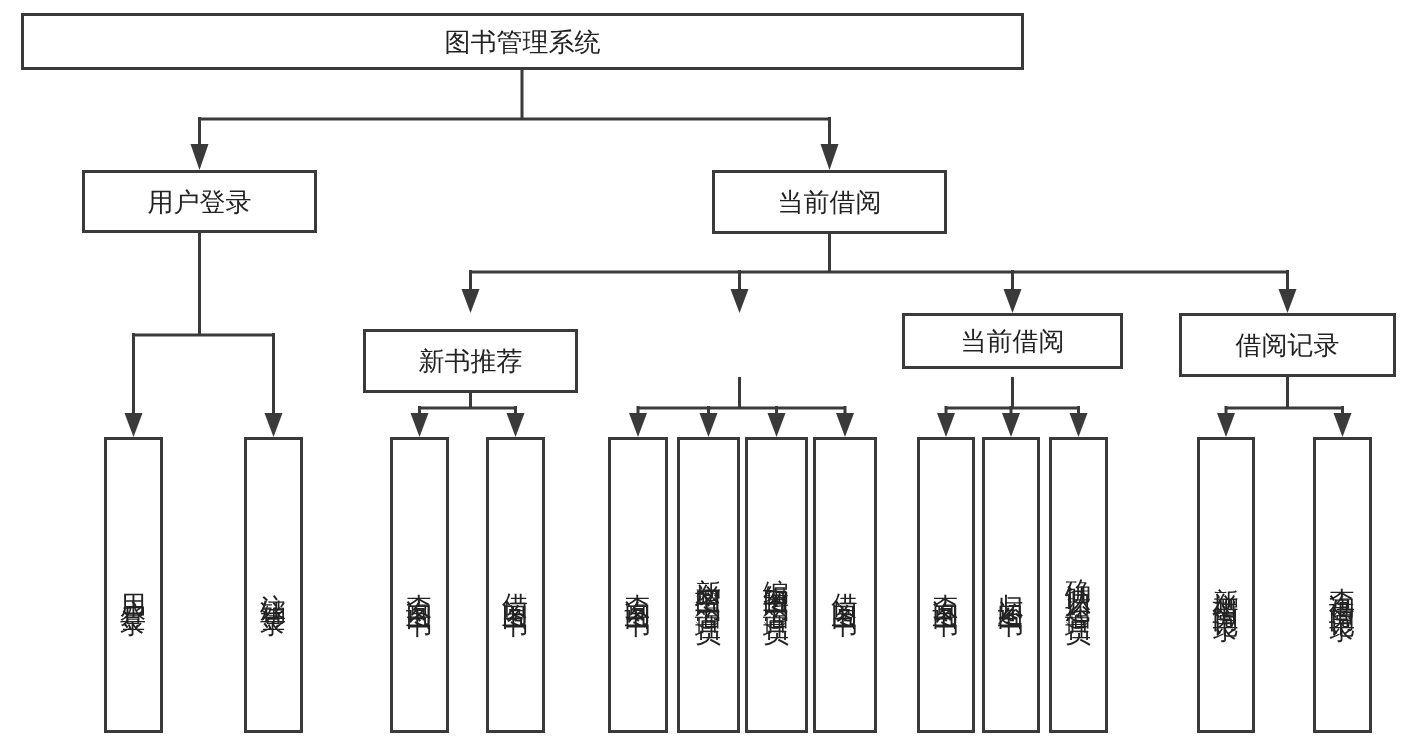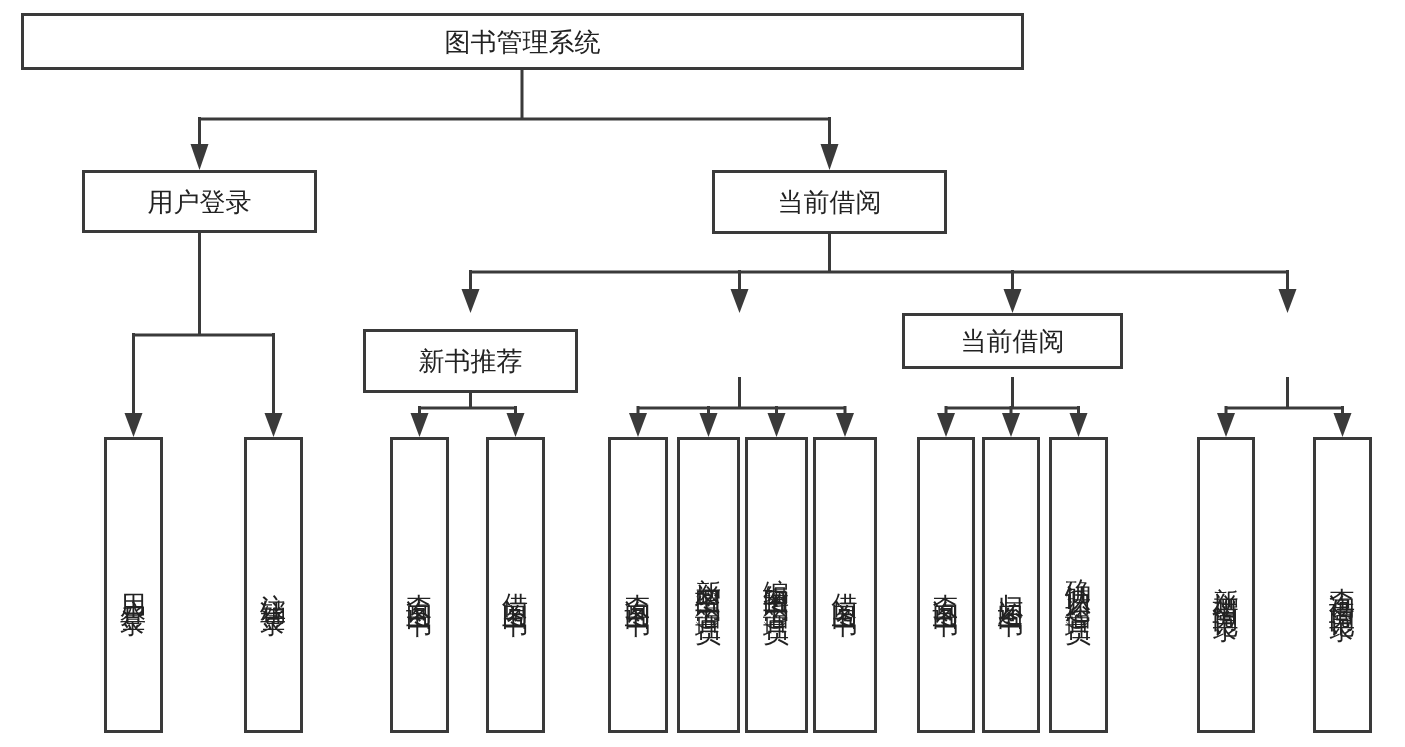--- a/index.html
+++ b/index.html
@@ -118,20 +118,23 @@
   <div class="node" style="left:712px;top:170px;width:235px;height:64px;">
     <span class="label">当前借阅</span>
   </div>
 
   <div class="node" style="left:363px;top:329px;width:215px;height:64px;">
     <span class="label">新书推荐</span>
   </div>
   <div class="node" style="left:902px;top:313px;width:221px;height:56px;">
     <span class="label">当前借阅</span>
   </div>
+  <div class="node" style="left:1179px;top:313px;width:217px;height:64px;">
+    <span class="label">借阅记录</span>
+  </div>
 
   <div class="node leaf" style="left:104px;top:437px;width:59px;height:296px;">
     <span class="label">用户登录</span>
   </div>
   <div class="node leaf" style="left:244px;top:437px;width:59px;height:296px;">
     <span class="label">注销登录</span>
   </div>
 
   <div class="node leaf" style="left:390px;top:437px;width:59px;height:296px;">
     <span class="label">查询图书</span>

